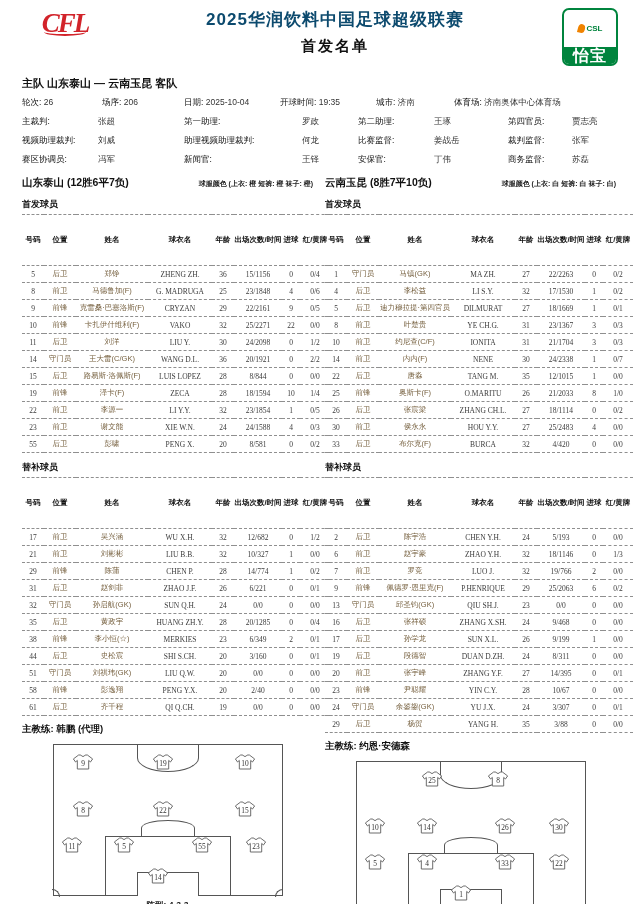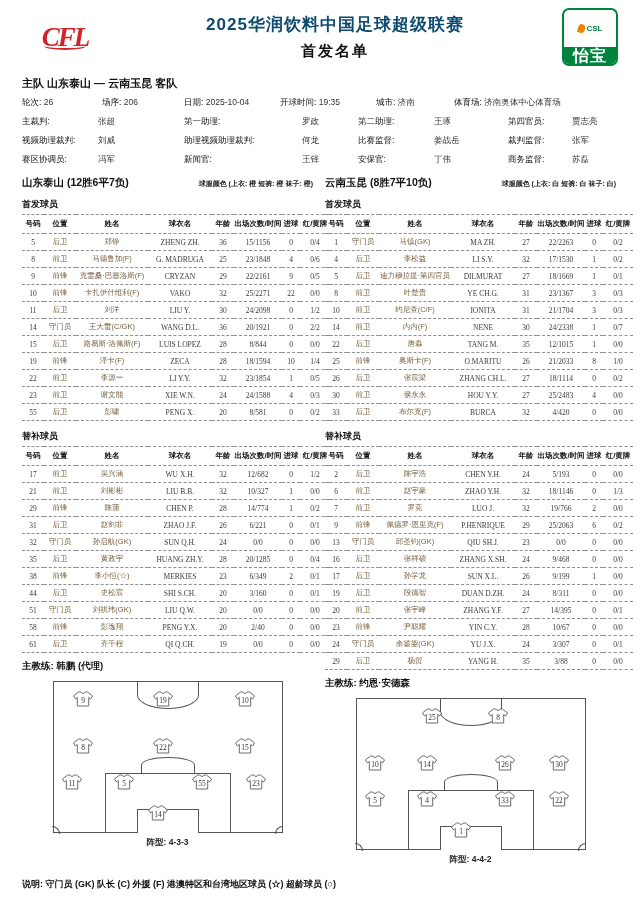--- a/index.html
+++ b/index.html
@@ -1,21 +1,21 @@
 <!DOCTYPE html>
 <html><head>
 <meta charset="utf-8">
 <style>
   * { box-sizing: border-box; }
   body { margin:0; background:#e8e8e8; font-family:"Liberation Sans", sans-serif; }
   .page { width:640px; height:904px; margin:0 auto; background:#fff; position:relative;
           padding:8px 22px 0; overflow:hidden; color:#222; }
 
   
-  .hdr { display:flex; align-items:center; }
+  .hdr { display:flex; }
   .cfl-logo { width:86px; text-align:center; }
   .cfl-text { font-family:"Liberation Serif", serif; font-style:italic; font-weight:bold;
               font-size:27px; color:#d2232a; letter-spacing:-2px; position:relative; }
   .cfl-text:after { content:""; position:absolute; left:2px; right:2px; bottom:2px;
               border-bottom:2px solid #d2232a; border-radius:50%; height:6px; }
   .titles { flex:1; text-align:center; }
   .title1 { font-size:17px; font-weight:bold; color:#0c4a6e; letter-spacing:1px; }
   .title2 { font-size:15px; font-weight:bold; color:#111; margin-top:6px; letter-spacing:2px; }
   .yb-logo { width:56px; height:58px; border:2px solid #00843d; border-radius:7px; overflow:hidden;
              background:#fff; font-weight:bold; }
@@ -37,21 +37,21 @@
 
   
   .cols { display:flex; gap:12px; }
   .tcol { width:291px; }
   .team-head { display:flex; align-items:baseline; justify-content:space-between; }
   .team-name { font-size:10.5px; font-weight:bold; color:#111; white-space:nowrap; }
   .kit-line { font-size:7px; font-weight:bold; color:#222; white-space:nowrap; }
   .sec-label { font-size:9px; font-weight:bold; color:#111; margin:8px 0 3px; }
 
   table.ptable { width:100%; border-collapse:collapse; table-layout:fixed; }
-  .ptable th { font-size:7.5px; font-weight:bold; color:#111; padding:4px 0;
+  .ptable th { font-size:7.5px; font-weight:bold; color:#111; padding:20px 0;
                border-top:1px dashed #8f8f8f; border-bottom:1px dashed #8f8f8f; }
   .ptable td { font-size:7.5px; text-align:center; padding:3px 0;
                border-bottom:1px dashed #8f8f8f; font-family:"Liberation Serif", serif; color:#3a3a3a; }
   .ptable td.c1, .ptable td.c2 { color:#76603f; font-family:"Liberation Sans", sans-serif; }
   .ptable col.w0 { width:22px; } .ptable col.w1 { width:32px; } .ptable col.w2 { width:72px; }
   .ptable col.w3 { width:64px; } .ptable col.w4 { width:22px; } .ptable col.w5 { width:48px; }
   .ptable col.w6 { width:18px; } .ptable col.w7 { width:30px; }
   .tbl-wrap-start { min-height:208px; } .tbl-wrap-sub { min-height:196px; }
   .coach-line { font-size:9.5px; font-weight:bold; color:#111; margin:7px 0 0; }
 

